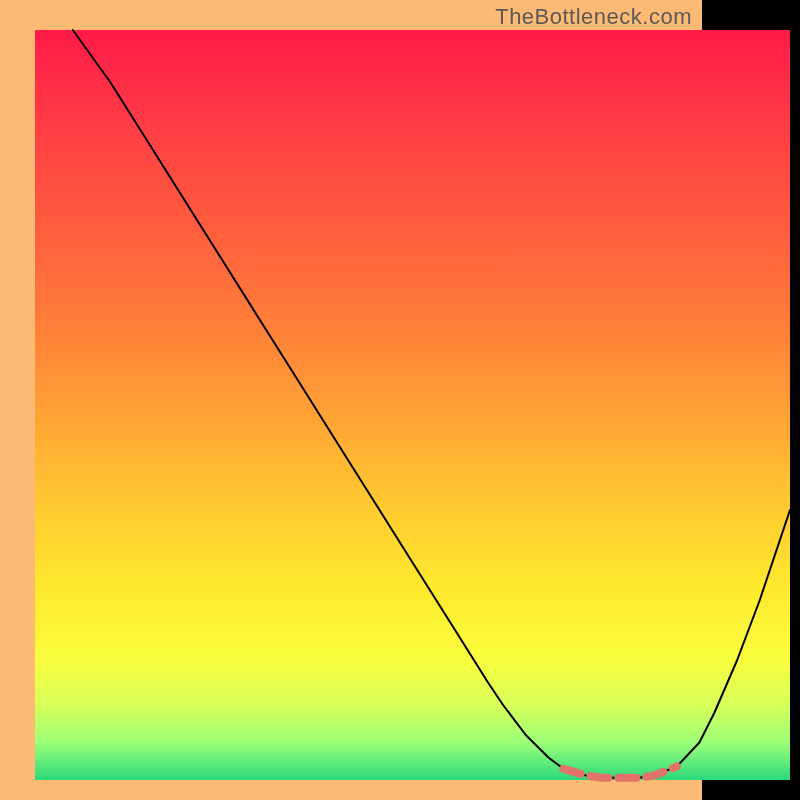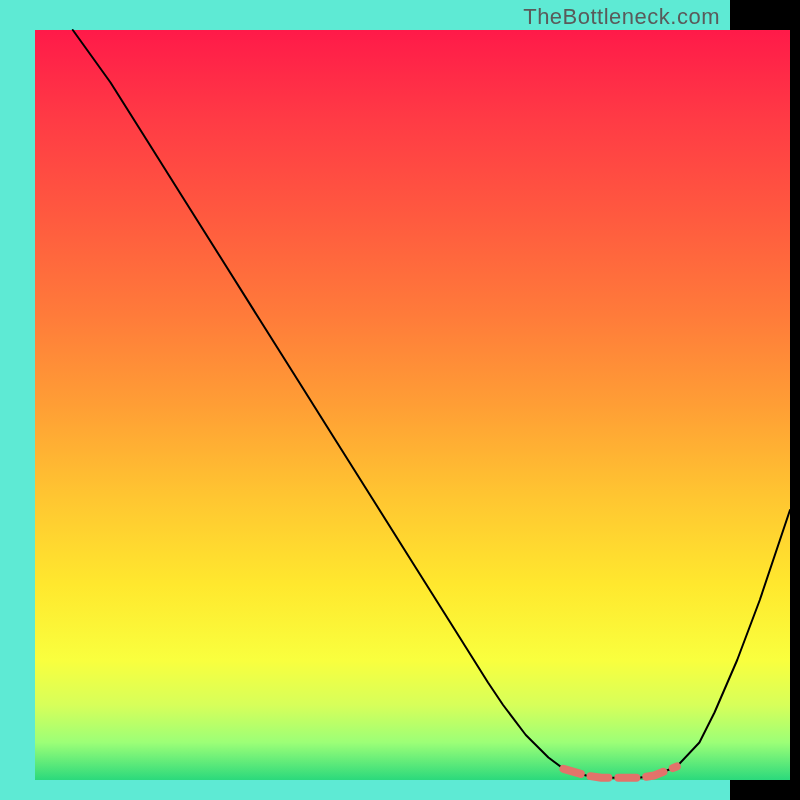--- a/index.html
+++ b/index.html
@@ -8,22 +8,21 @@
     width: 800px;
     height: 800px;
     background: #000000;
     overflow: hidden;
     font-family: Arial, Helvetica, sans-serif;
   }
   .frame {
     position: relative;
     width: 702px;
     height: 800px;
-    background: #5eead4;
-    padding-left: 28px;
+    background: #fdba74;
   }
   .watermark {
     position: absolute;
     top: 4px;
     right: 10px;
     color: #5a5a5a;
     font-size: 22px;
     font-weight: 400;
     letter-spacing: 0.5px;
     z-index: 10;

